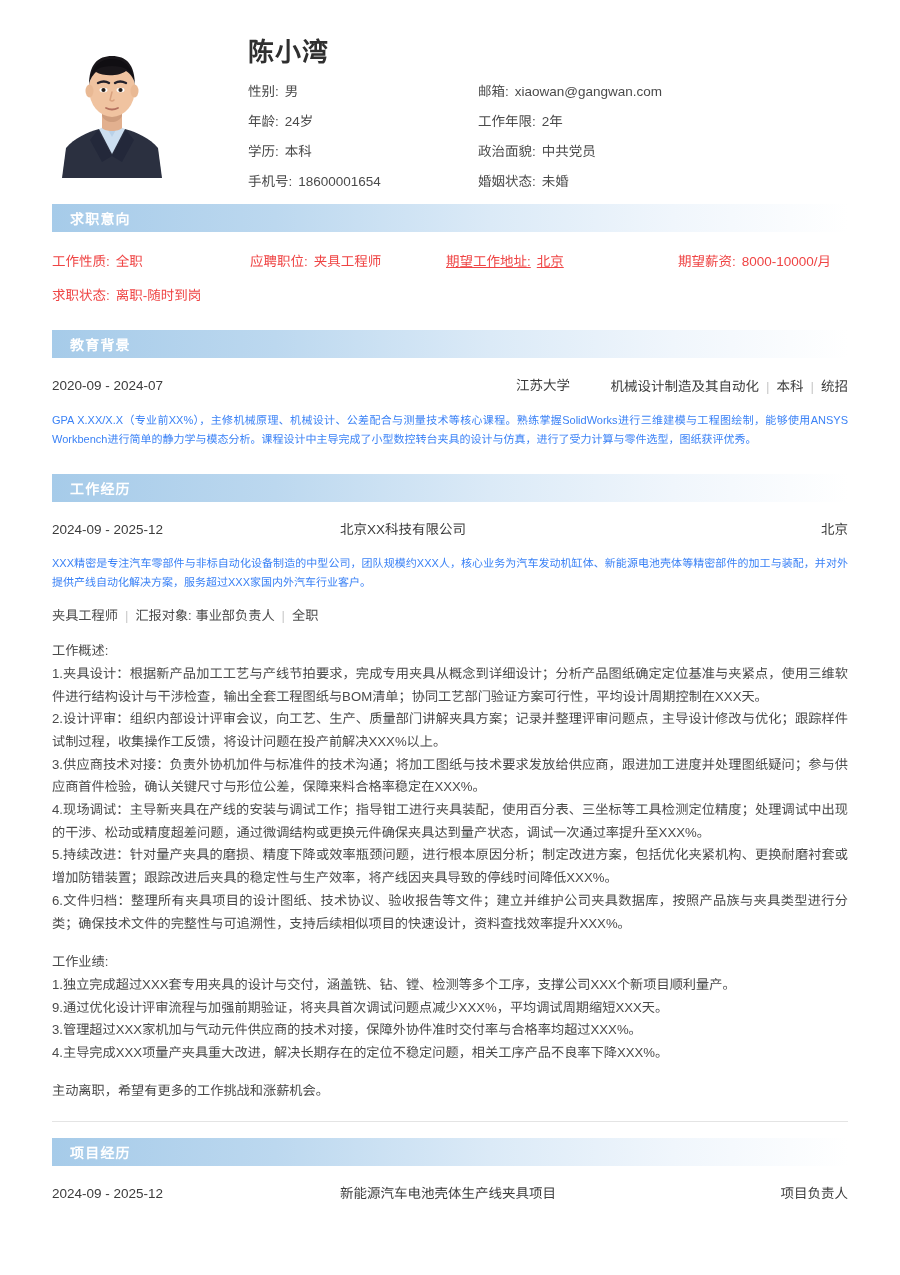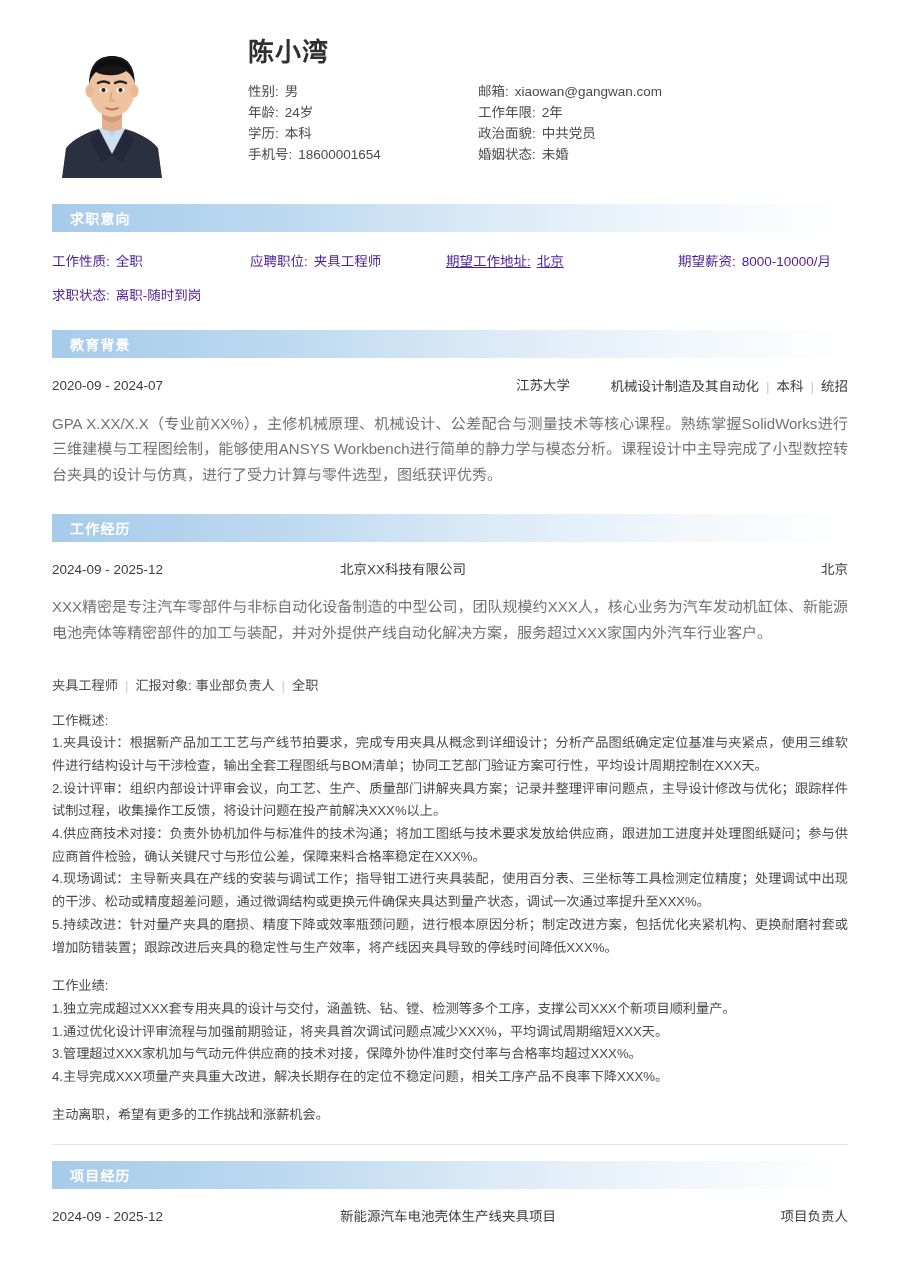--- a/index.html
+++ b/index.html
@@ -50,21 +50,21 @@
     font-size: 26px;
     font-weight: bold;
     color: #2f2f2f;
     letter-spacing: 1px;
     margin: 0 0 16px 0;
     line-height: 1.1;
   }
   .info-grid {
     display: grid;
     grid-template-columns: 230px 1fr;
-    row-gap: 3px;
+    row-gap: 12px;
   }
   .info-item {
     font-size: 13.5px;
     color: #4a4a4a;
     line-height: 1.35;
     white-space: nowrap;
   }
   .info-item .lbl { color: #4a4a4a; }
   .info-item .val { color: #4a4a4a; margin-left: 6px; }
 
@@ -83,21 +83,21 @@
     font-weight: bold;
     letter-spacing: 1.2px;
   }
 
   
   .block { padding-top: 18px; }
 
   .intent-row {
     display: flex;
     font-size: 13.5px;
-    color: #4c1d95;
+    color: #ef4444;
     margin-bottom: 14px;
     align-items: flex-end;
   }
   .intent-cell { white-space: nowrap; }
   .intent-cell .lbl { }
   .intent-cell .val { margin-left: 6px; }
   .ic-1 { width: 198px; }
   .ic-2 { width: 196px; }
   .ic-3 { width: 232px; text-decoration: underline; }
   .ic-4 { flex: 1 1 auto; }
@@ -116,31 +116,31 @@
 
   .edu-mid { width: 230px; flex: 0 0 230px; text-align: right; }
   .edu-right {
     flex: 1 1 auto;
     text-align: right;
     line-height: 1.6;
   }
   .sep { color: #c9c9c9; margin: 0 7px; }
 
   .body-text {
-    font-size: 15px;
+    font-size: 11px;
     line-height: 1.72;
-    color: #737373;
+    color: #3b82f6;
     margin-top: 13px;
     text-align: justify;
   }
 
   .role-line {
     font-size: 13.2px;
     color: #4a4a4a;
-    margin-top: 29px;
+    margin-top: 13px;
   }
 
   .para-group { margin-top: 16px; }
   .para-title {
     font-size: 13.2px;
     color: #4a4a4a;
     line-height: 1.72;
   }
   .para-item {
     font-size: 13.2px;
@@ -297,29 +297,30 @@
     <div class="body-text">XXX精密是专注汽车零部件与非标自动化设备制造的中型公司，团队规模约XXX人，核心业务为汽车发动机缸体、新能源电池壳体等精密部件的加工与装配，并对外提供产线自动化解决方案，服务超过XXX家国内外汽车行业客户。</div>
 
     <div class="role-line">
       <span>夹具工程师</span><span class="sep">|</span><span>汇报对象: 事业部负责人</span><span class="sep">|</span><span>全职</span>
     </div>
 
     <div class="para-group">
       <div class="para-title">工作概述:</div>
       <div class="para-item">1.夹具设计：根据新产品加工工艺与产线节拍要求，完成专用夹具从概念到详细设计；分析产品图纸确定定位基准与夹紧点，使用三维软件进行结构设计与干涉检查，输出全套工程图纸与BOM清单；协同工艺部门验证方案可行性，平均设计周期控制在XXX天。</div>
       <div class="para-item">2.设计评审：组织内部设计评审会议，向工艺、生产、质量部门讲解夹具方案；记录并整理评审问题点，主导设计修改与优化；跟踪样件试制过程，收集操作工反馈，将设计问题在投产前解决XXX%以上。</div>
-      <div class="para-item">4.供应商技术对接：负责外协机加件与标准件的技术沟通；将加工图纸与技术要求发放给供应商，跟进加工进度并处理图纸疑问；参与供应商首件检验，确认关键尺寸与形位公差，保障来料合格率稳定在XXX%。</div>
+      <div class="para-item">3.供应商技术对接：负责外协机加件与标准件的技术沟通；将加工图纸与技术要求发放给供应商，跟进加工进度并处理图纸疑问；参与供应商首件检验，确认关键尺寸与形位公差，保障来料合格率稳定在XXX%。</div>
       <div class="para-item">4.现场调试：主导新夹具在产线的安装与调试工作；指导钳工进行夹具装配，使用百分表、三坐标等工具检测定位精度；处理调试中出现的干涉、松动或精度超差问题，通过微调结构或更换元件确保夹具达到量产状态，调试一次通过率提升至XXX%。</div>
       <div class="para-item">5.持续改进：针对量产夹具的磨损、精度下降或效率瓶颈问题，进行根本原因分析；制定改进方案，包括优化夹紧机构、更换耐磨衬套或增加防错装置；跟踪改进后夹具的稳定性与生产效率，将产线因夹具导致的停线时间降低XXX%。</div>
+      <div class="para-item">6.文件归档：整理所有夹具项目的设计图纸、技术协议、验收报告等文件；建立并维护公司夹具数据库，按照产品族与夹具类型进行分类；确保技术文件的完整性与可追溯性，支持后续相似项目的快速设计，资料查找效率提升XXX%。</div>
     </div>
 
     <div class="para-group">
       <div class="para-title">工作业绩:</div>
       <div class="para-item">1.独立完成超过XXX套专用夹具的设计与交付，涵盖铣、钻、镗、检测等多个工序，支撑公司XXX个新项目顺利量产。</div>
-      <div class="para-item">1.通过优化设计评审流程与加强前期验证，将夹具首次调试问题点减少XXX%，平均调试周期缩短XXX天。</div>
+      <div class="para-item">9.通过优化设计评审流程与加强前期验证，将夹具首次调试问题点减少XXX%，平均调试周期缩短XXX天。</div>
       <div class="para-item">3.管理超过XXX家机加与气动元件供应商的技术对接，保障外协件准时交付率与合格率均超过XXX%。</div>
       <div class="para-item">4.主导完成XXX项量产夹具重大改进，解决长期存在的定位不稳定问题，相关工序产品不良率下降XXX%。</div>
     </div>
 
     <div class="closing">主动离职，希望有更多的工作挑战和涨薪机会。</div>
   </div>
 
   <div class="divider"></div>
 
   <div class="section-bar" style="margin-top:16px;">

